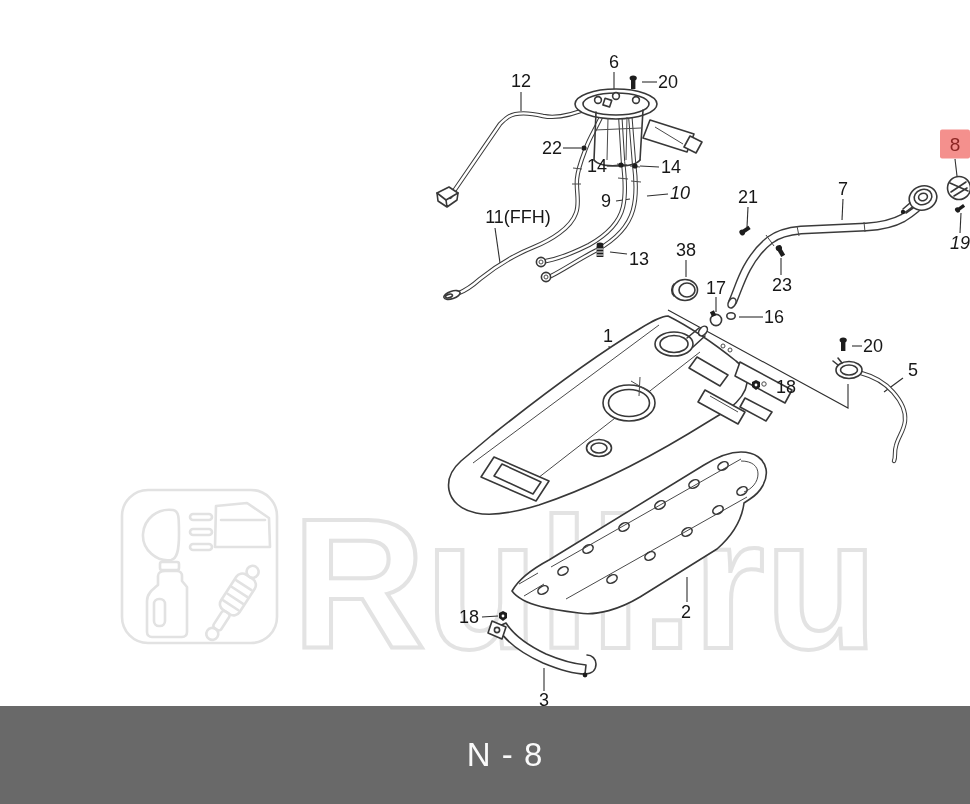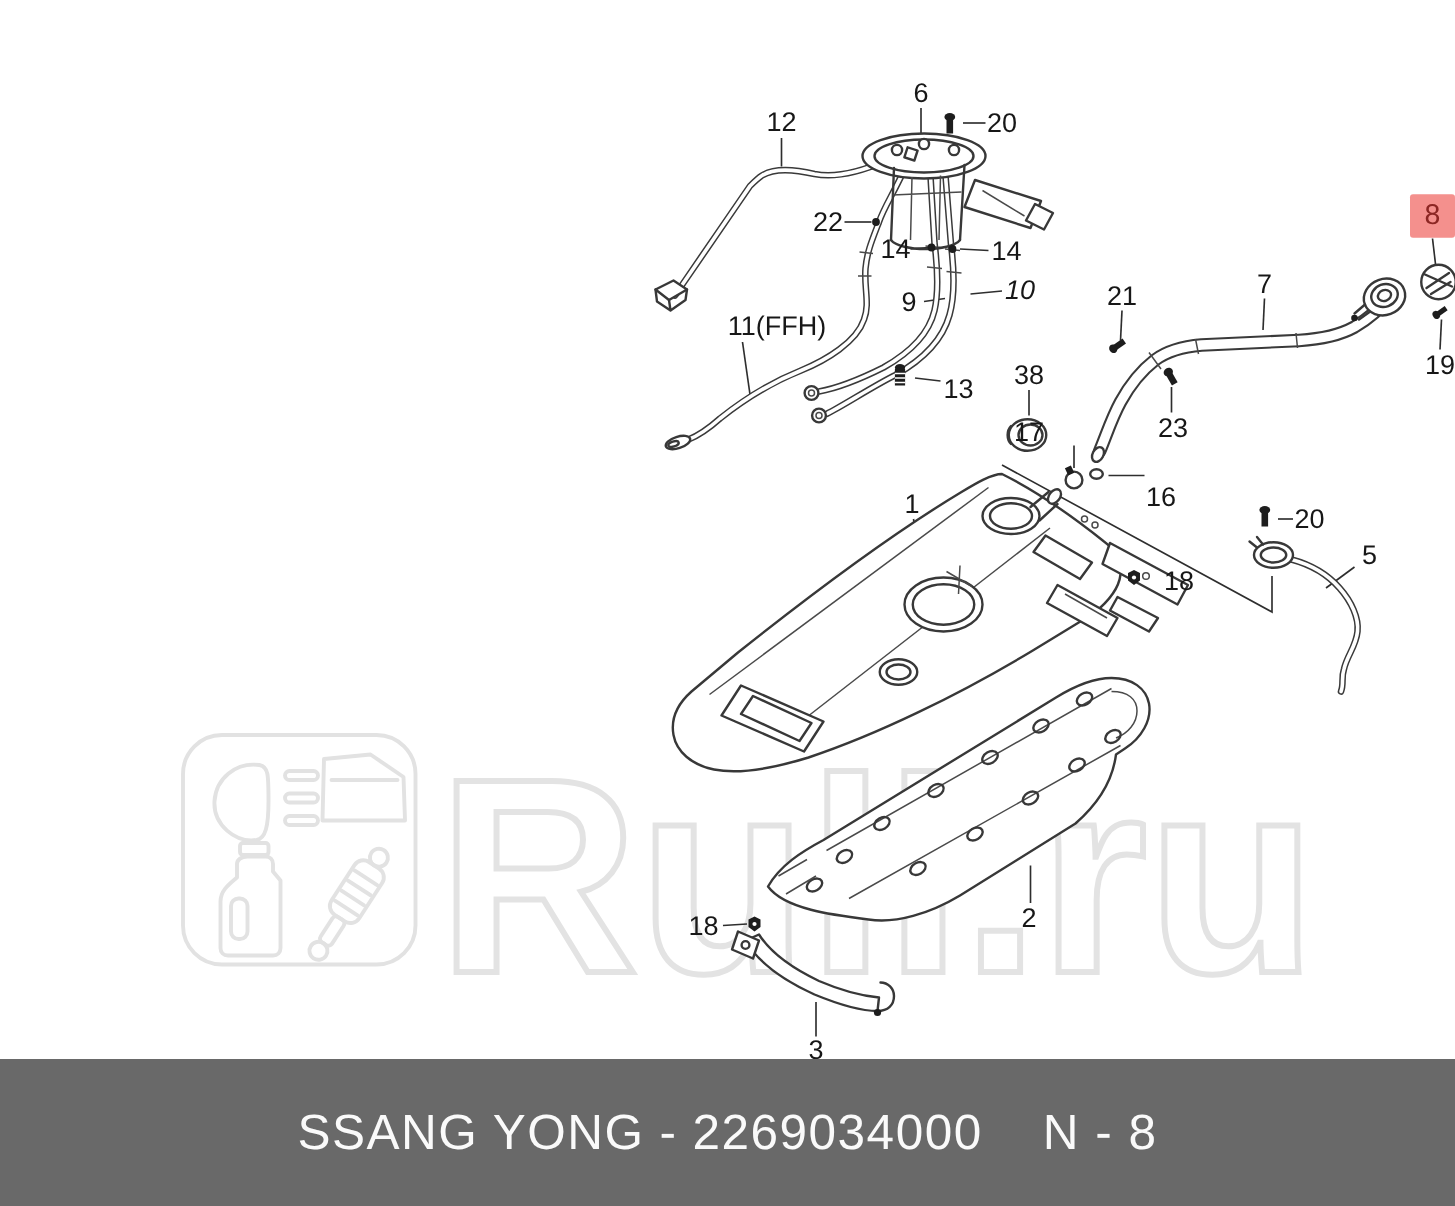--- a/index.html
+++ b/index.html
@@ -290,35 +290,30 @@
       <div class="plabel" style="left: 597px; top: 166px;">14</div>
       <div class="plabel" style="left: 671px; top: 167px;">14</div>
       <div class="plabel" style="left: 606px; top: 201px;">9</div>
       <div class="plabel" style="left: 680px; top: 193px; font-style: italic;">10</div>
       <div class="plabel" style="left: 518px; top: 217px;">11(FFH)</div>
       <div class="plabel" style="left: 639px; top: 259px;">13</div>
       <div class="plabel" style="left: 686px; top: 250px;">38</div>
       <div class="plabel" style="left: 748px; top: 197px;">21</div>
       <div class="plabel" style="left: 843px; top: 189px;">7</div>
       <div class="plabel hl" style="left: 955px; top: 144px; background: rgb(244, 144, 141); color: rgb(140, 38, 35);">8</div>
-      <div class="plabel" style="left: 960px; top: 243px;">19</div>
+      <div class="plabel" style="left: 960px; top: 243px; font-style: italic;">19</div>
       <div class="plabel" style="left: 782px; top: 285px;">23</div>
-      <div class="plabel" style="left: 686px; top: 288px;">17</div>
-      <div class="plabel" style="left: 774px; top: 331px;">16</div>
+      <div class="plabel" style="left: 716px; top: 288px;">17</div>
+      <div class="plabel" style="left: 774px; top: 317px;">16</div>
       <div class="plabel" style="left: 608px; top: 336px;">1</div>
       <div class="plabel" style="left: 786px; top: 387px;">18</div>
       <div class="plabel" style="left: 873px; top: 346px;">20</div>
       <div class="plabel" style="left: 913px; top: 370px;">5</div>
       <div class="plabel" style="left: 686px; top: 612px;">2</div>
       <div class="plabel" style="left: 469px; top: 617px;">18</div>
       <div class="plabel" style="left: 544px; top: 700px;">3</div>
     </div>
 
 <div class="footer">
-  <div class="grp">
-    <span>SSANG YONG</span>
-    <span>-</span>
-    <span>2269034000</span>
-  </div>
   <span class="page-code">N - 8</span>
 </div>
 
 </div>
 
 </body></html>

